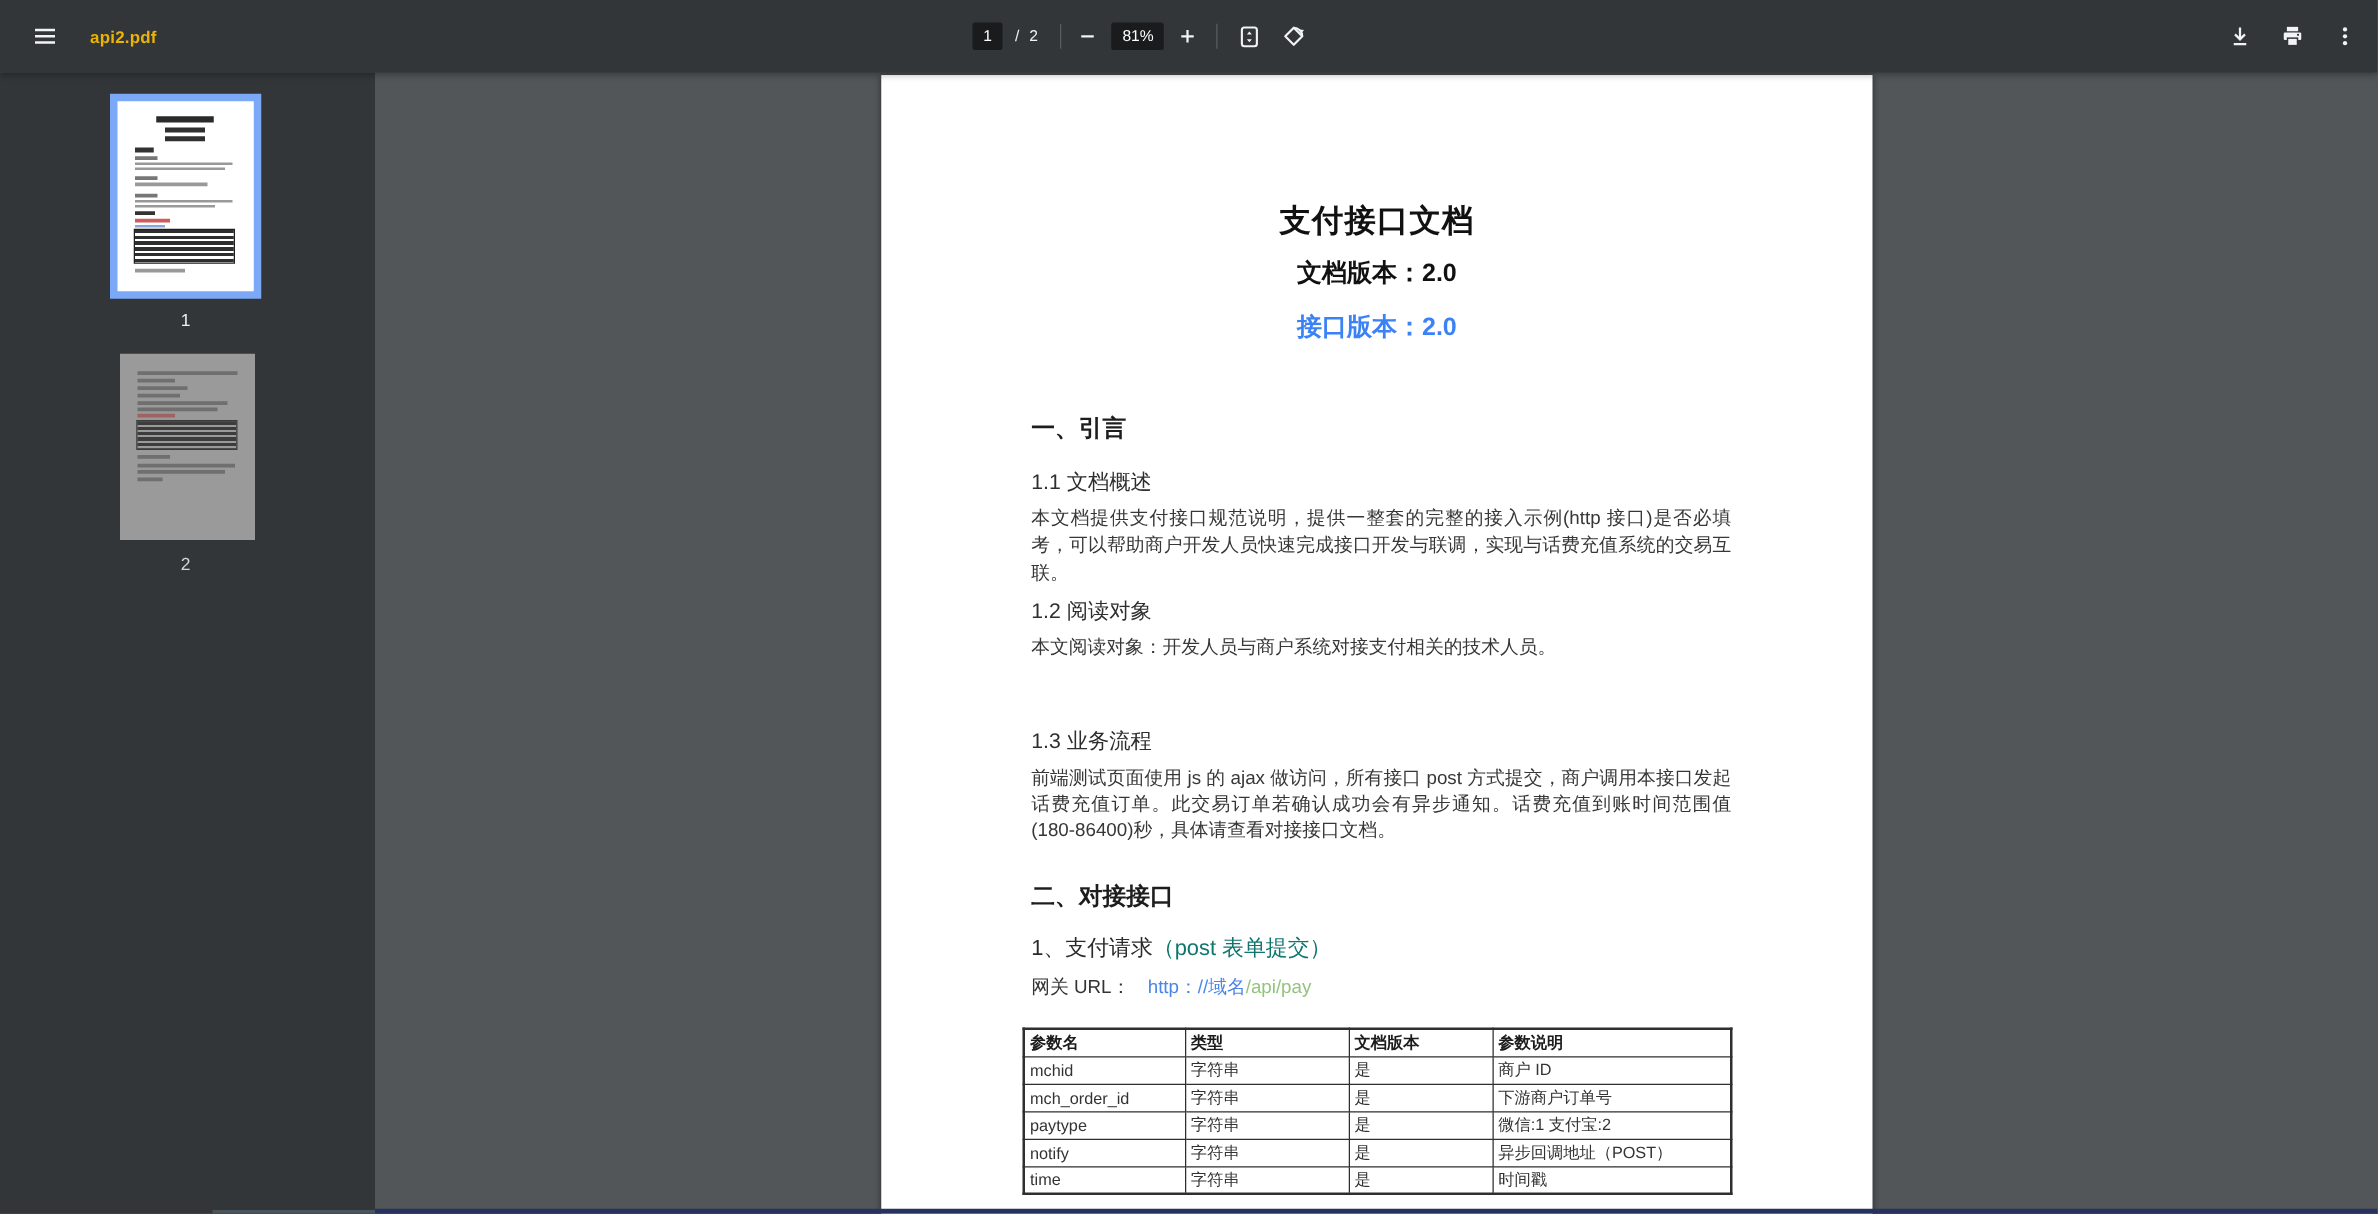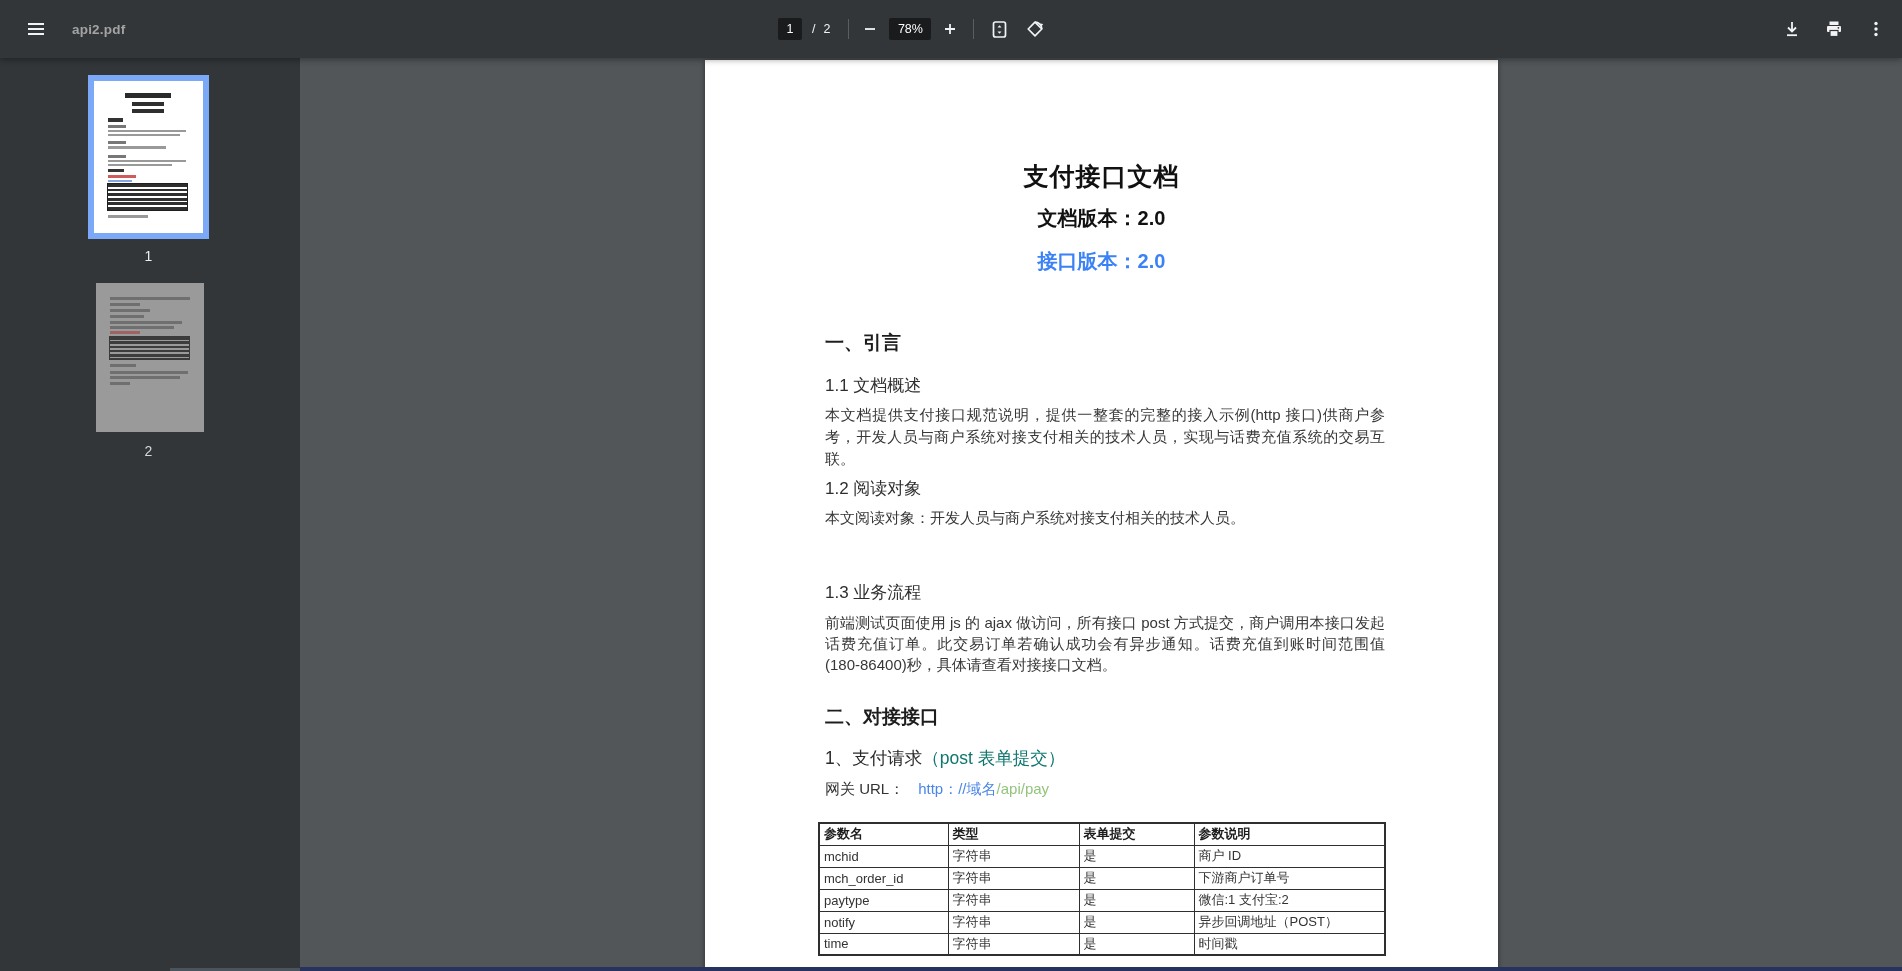--- a/index.html
+++ b/index.html
@@ -11,21 +11,21 @@
 
   
   .toolbar {
     position:absolute; top:0; left:0; width:1902px; height:58px;
     background:#323639; z-index:30;
     box-shadow:0 2px 6px rgba(0,0,0,.35);
   }
   .tb-left { position:absolute; left:20px; top:0; height:58px; display:flex; align-items:center; }
   .menu-btn { width:32px; height:32px; display:flex; flex-direction:column; justify-content:center; gap:3px; cursor:pointer; }
   .menu-btn span { display:block; width:16px; height:2px; background:#f1f3f4; margin:0 auto; }
-  .doc-title { margin-left:20px; color:#a3a3a3; font-size:13.5px; font-weight:700; letter-spacing:.2px; }
+  .doc-title { margin-left:20px; color:#eab308; font-size:13.5px; font-weight:700; letter-spacing:.2px; }
 
   .tb-center { position:absolute; left:778px; top:0; height:58px; display:flex; align-items:center; color:#f1f3f4; font-size:12.5px; }
   .page-input {
     width:24px; height:22px; background:#191b1c; border:none; border-radius:2px;
     color:#fff; text-align:center; font-size:12.5px; font-family:"Liberation Sans", sans-serif; padding:0;
   }
   .page-sep { margin-left:10px; }
   .page-total { margin-left:8px; }
   .tb-divider { width:1px; height:20px; background:#5a5e61; margin-left:18px; }
   .tb-btn { width:26px; height:26px; display:flex; align-items:center; justify-content:center; cursor:pointer; border-radius:50%; }
@@ -123,21 +123,21 @@
     <input class="page-input" value="1" style="">
     <span class="page-sep">/</span>
     <span class="page-total">2</span>
     <span class="tb-divider"></span>
 
     <span class="tb-btn zoom-out" title="Zoom out">
       <svg class="icn" width="16" height="16" viewBox="0 0 16 16">
         <path d="M3 8h10" stroke="#f1f3f4" stroke-width="1.8" fill="none"></path>
       </svg>
     </span>
-    <span class="zoom-box">78%</span>
+    <span class="zoom-box">81%</span>
     <span class="tb-btn zoom-in" title="Zoom in">
       <svg class="icn" width="16" height="16" viewBox="0 0 16 16">
         <path d="M3 8h10M8 3v10" stroke="#f1f3f4" stroke-width="1.8" fill="none"></path>
       </svg>
     </span>
 
     <span class="tb-divider div2"></span>
 
     <span class="tb-btn fit-btn" title="Fit to page">
       <svg class="icn" width="19" height="19" viewBox="0 0 19 19">
@@ -224,21 +224,21 @@
 
 <div class="viewport">
   <div class="pdf-page">
 
     <div class="pc doc-h-title">支付接口文档</div>
     <div class="pc doc-h-ver">文档版本：2.0</div>
     <div class="pc doc-h-ver2">接口版本：2.0</div>
 
     <div class="pc h1 s1-h">一、引言</div>
     <div class="pc h2 s11-h">1.1 文档概述</div>
-    <div class="pc body-p s11-p">本文档提供支付接口规范说明，提供一整套的完整的接入示例(http 接口)供商户参 考，开发人员与商户系统对接支付相关的技术人员，实现与话费充值系统的交易互联。</div>
+    <div class="pc body-p s11-p">本文档提供支付接口规范说明，提供一整套的完整的接入示例(http 接口)是否必填 考，可以帮助商户开发人员快速完成接口开发与联调，实现与话费充值系统的交易互联。</div>
 
     <div class="pc h2 s12-h">1.2 阅读对象</div>
     <div class="pc body-p s12-p">本文阅读对象：开发人员与商户系统对接支付相关的技术人员。</div>
 
     <div class="pc h2 s13-h">1.3 业务流程</div>
     <div class="pc body-p s13-p">前端测试页面使用 js 的 ajax 做访问，所有接口 post 方式提交，商户调用本接口发起话费充值订单。此交易订单若确认成功会有异步通知。话费充值到账时间范围值(180-86400)秒，具体请查看对接接口文档。</div>
 
     <div class="pc h1 s2-h">二、对接接口</div>
 
     <div class="pc req-h">
@@ -253,21 +253,21 @@
         <colgroup>
           <col style="width: 129px;">
           <col style="width: 131px;">
           <col style="width: 115px;">
           <col style="width: 191px;">
         </colgroup>
         <thead>
           <tr>
             <th>参数名</th>
             <th>类型</th>
-            <th>表单提交</th>
+            <th>文档版本</th>
             <th>参数说明</th>
           </tr>
         </thead>
         <tbody>
           <tr>
             <td>mchid</td>
             <td>字符串</td>
             <td>是</td>
             <td>商户 ID</td>
           </tr>

